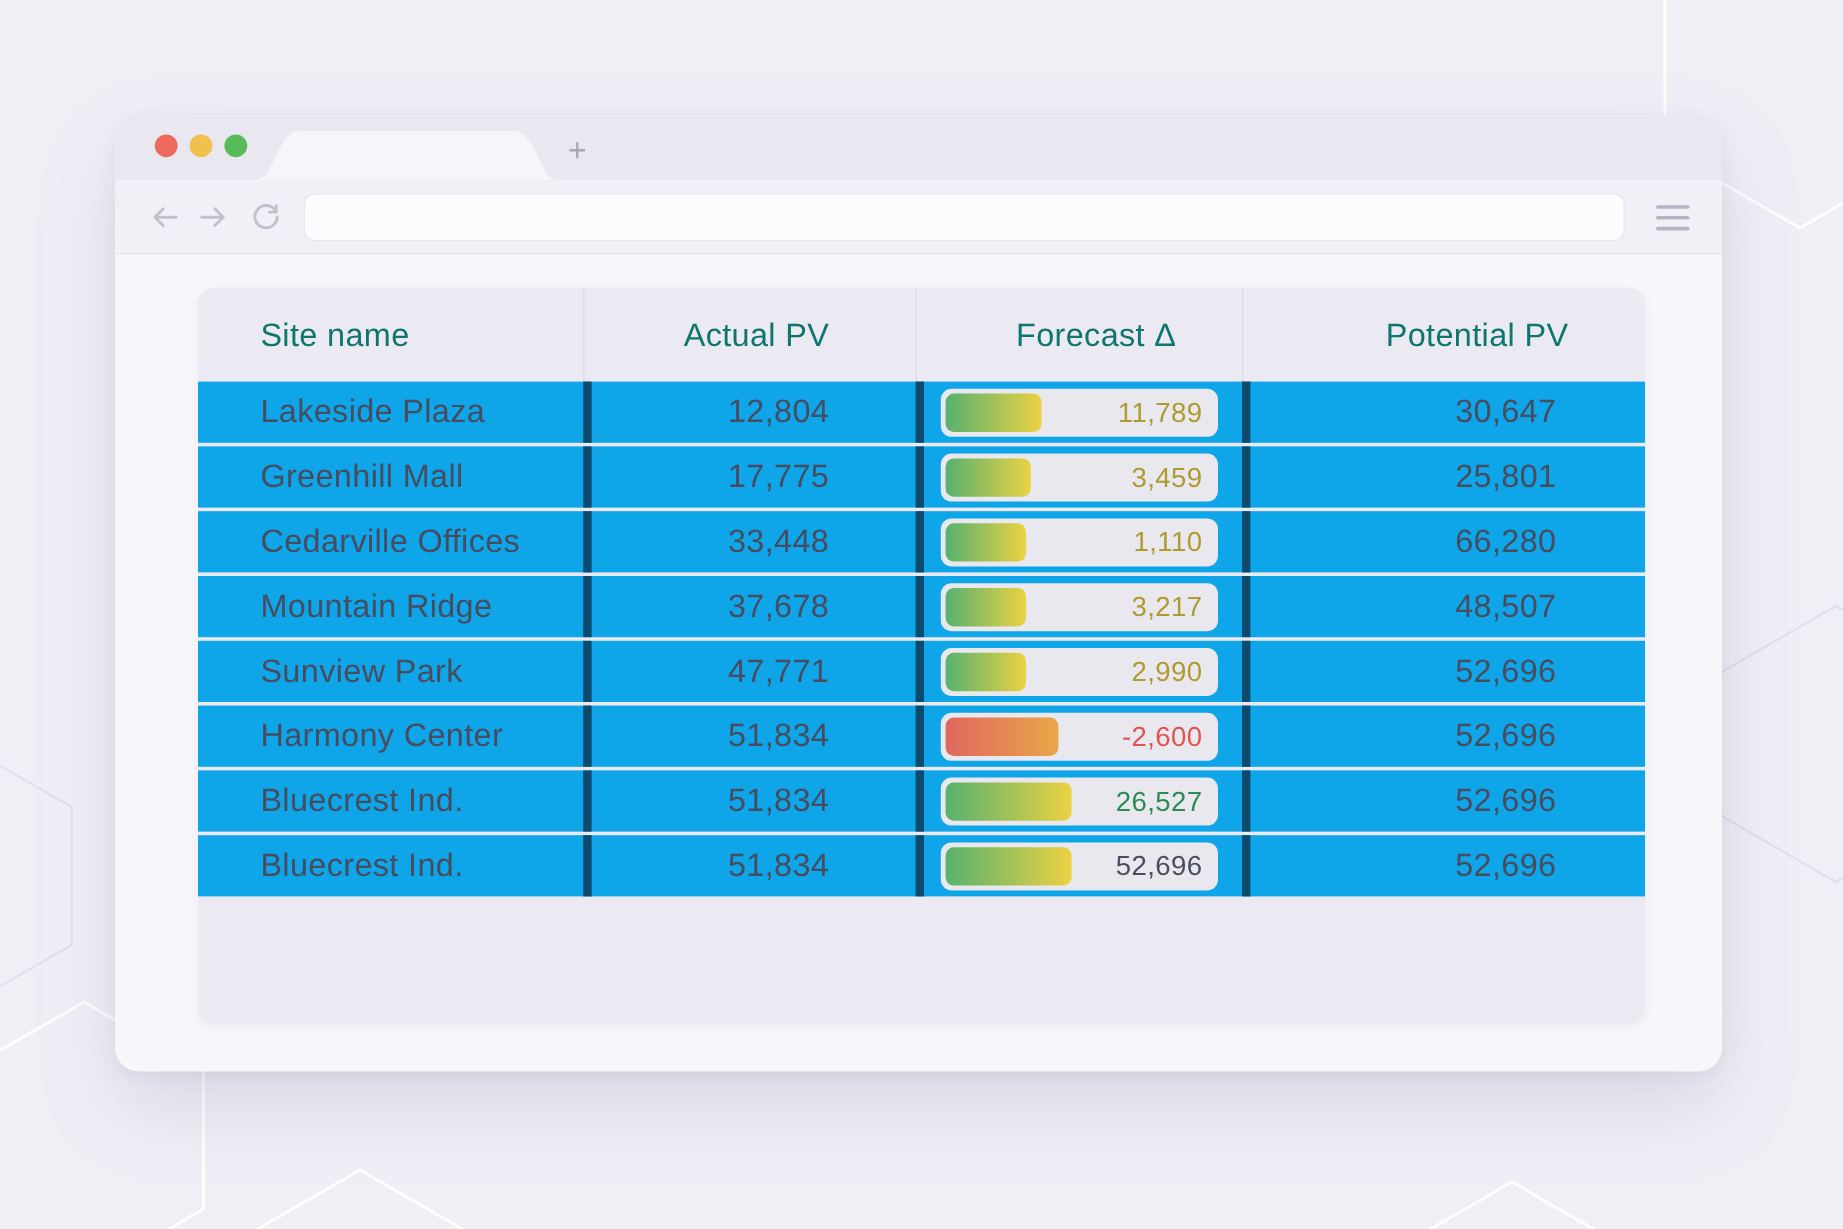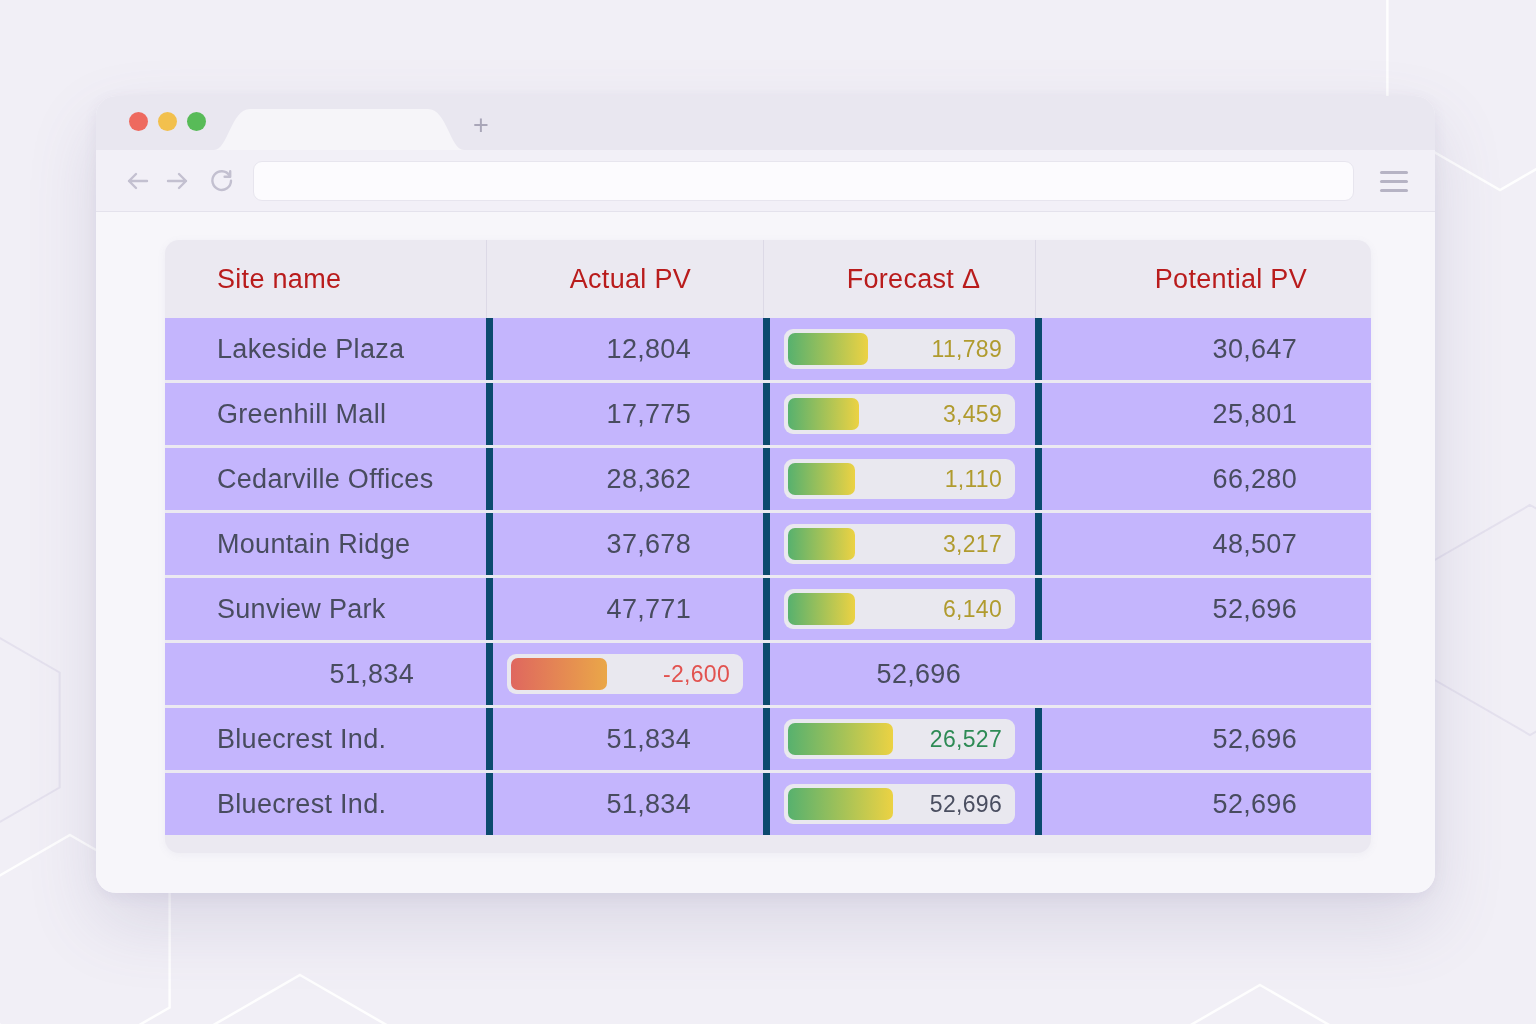--- a/index.html
+++ b/index.html
@@ -80,30 +80,30 @@
     overflow: hidden;
     box-shadow: 0 2px 8px rgba(120,110,160,0.07);
   }
   .grid-row {
     display: grid;
     grid-template-columns: 321px 277px 272px 336px;
   }
   .thead { height: 78px; }
   .thead > div {
     display: flex; align-items: center;
-    font-size: 27px; color: #b91c1c; letter-spacing: 0.3px;
+    font-size: 27px; color: #0f766e; letter-spacing: 0.3px;
   }
   .thead .h-site      { padding-left: 52px; }
   .thead .h-actual    { justify-content: flex-end; padding-right: 72px; }
   .thead .h-forecast  { justify-content: center; padding-left: 28px; }
   .thead .h-potential { justify-content: flex-end; padding-right: 64px; }
   .thead > div + div { border-left: 1px solid #dcd9e6; }
 
   .tbody { display: flex; flex-direction: column; gap: 3px; }
-  .trow { height: 62px; background: #c4b5fd; }
+  .trow { height: 51px; background: #0ea5e9; }
   .trow > div {
     display: flex; align-items: center;
     font-size: 27px; color: #484c5f; letter-spacing: 0.3px;
   }
   .trow > div + div { border-left: 7px solid #0c4a6e; }
   .c-site      { padding-left: 52px; }
   .c-actual    { justify-content: flex-end; padding-right: 72px; }
   .c-forecast  { padding: 0 20px 0 14px; }
   .c-potential { justify-content: flex-end; padding-right: 74px; }
 
@@ -210,21 +210,21 @@
       <div class="track">
         <div class="fill positive" style="width: calc(32% - 2.56px);"></div>
         <span class="fval fc-gold">3,459</span>
       </div>
     </div>
     <div class="c-potential">25,801</div>
   </div>
 
   <div class="trow grid-row">
     <div class="c-site">Cedarville Offices</div>
-    <div class="c-actual">28,362</div>
+    <div class="c-actual">33,448</div>
     <div class="c-forecast">
       <div class="track">
         <div class="fill positive" style="width: calc(30% - 2.4px);"></div>
         <span class="fval fc-gold">1,110</span>
       </div>
     </div>
     <div class="c-potential">66,280</div>
   </div>
 
   <div class="trow grid-row">
@@ -238,27 +238,28 @@
     </div>
     <div class="c-potential">48,507</div>
   </div>
 
   <div class="trow grid-row">
     <div class="c-site">Sunview Park</div>
     <div class="c-actual">47,771</div>
     <div class="c-forecast">
       <div class="track">
         <div class="fill positive" style="width: calc(30% - 2.4px);"></div>
-        <span class="fval fc-gold">6,140</span>
-      </div>
-    </div>
-    <div class="c-potential">52,696</div>
-  </div>
-
-  <div class="trow grid-row">
+        <span class="fval fc-gold">2,990</span>
+      </div>
+    </div>
+    <div class="c-potential">52,696</div>
+  </div>
+
+  <div class="trow grid-row">
+    <div class="c-site">Harmony Center</div>
     <div class="c-actual">51,834</div>
     <div class="c-forecast">
       <div class="track">
         <div class="fill negative" style="width: calc(42% - 3.36px);"></div>
         <span class="fval fc-red">-2,600</span>
       </div>
     </div>
     <div class="c-potential">52,696</div>
   </div>
 

